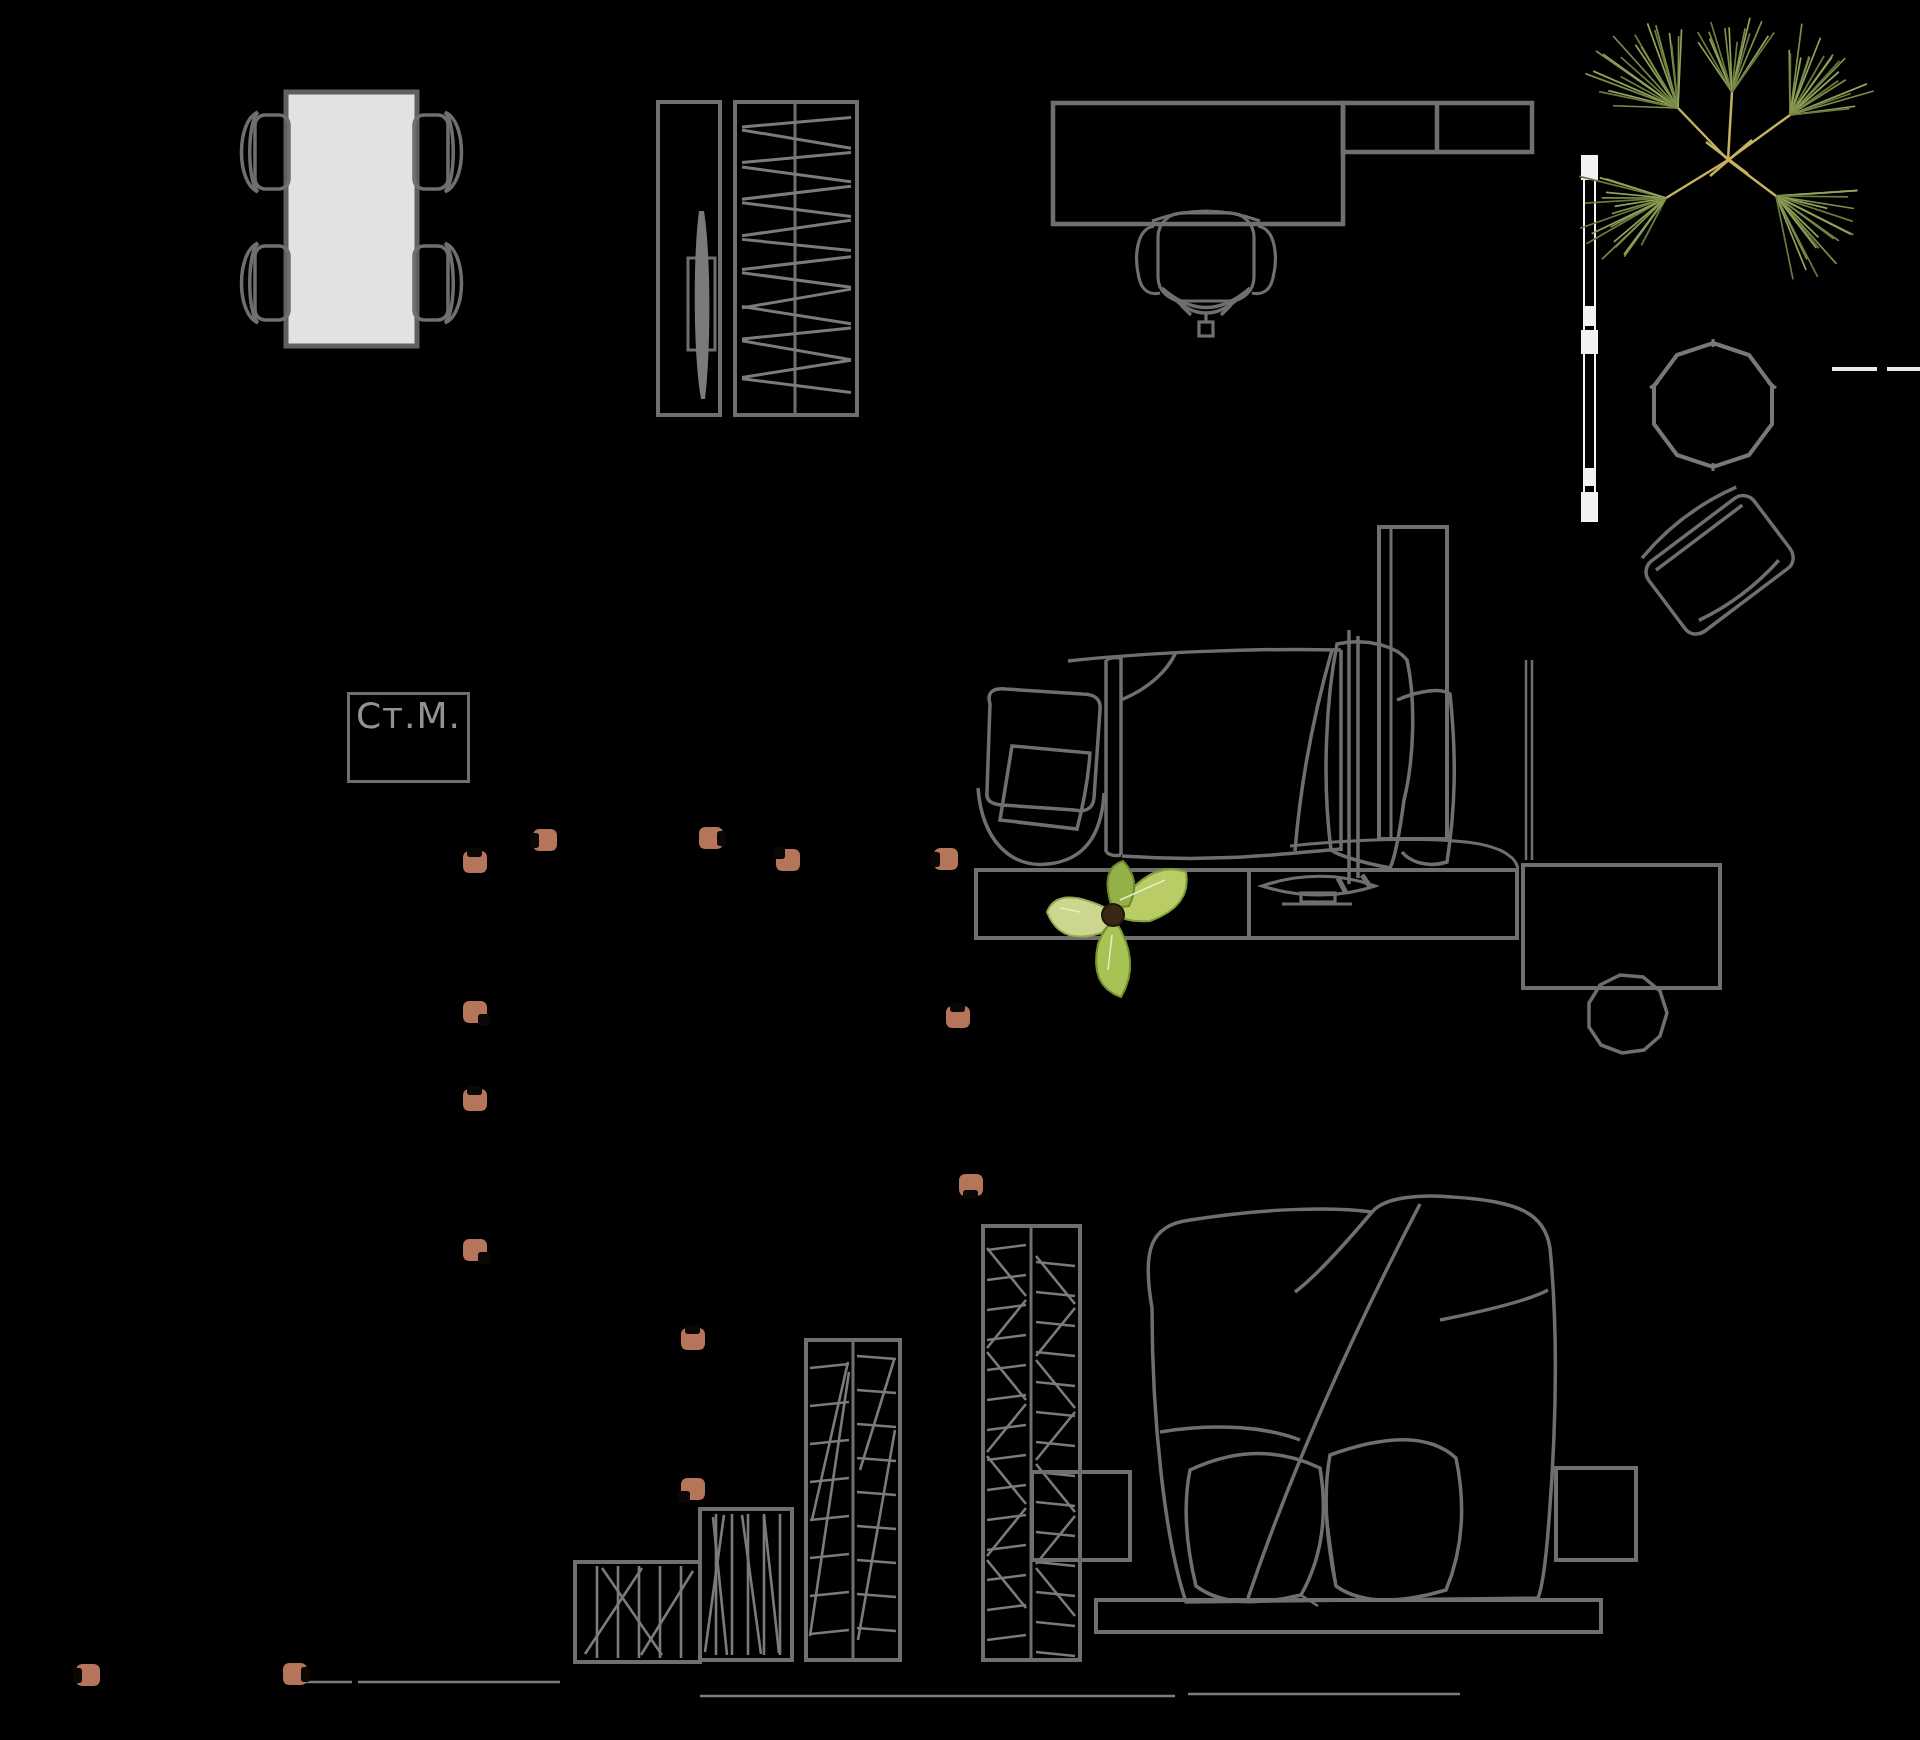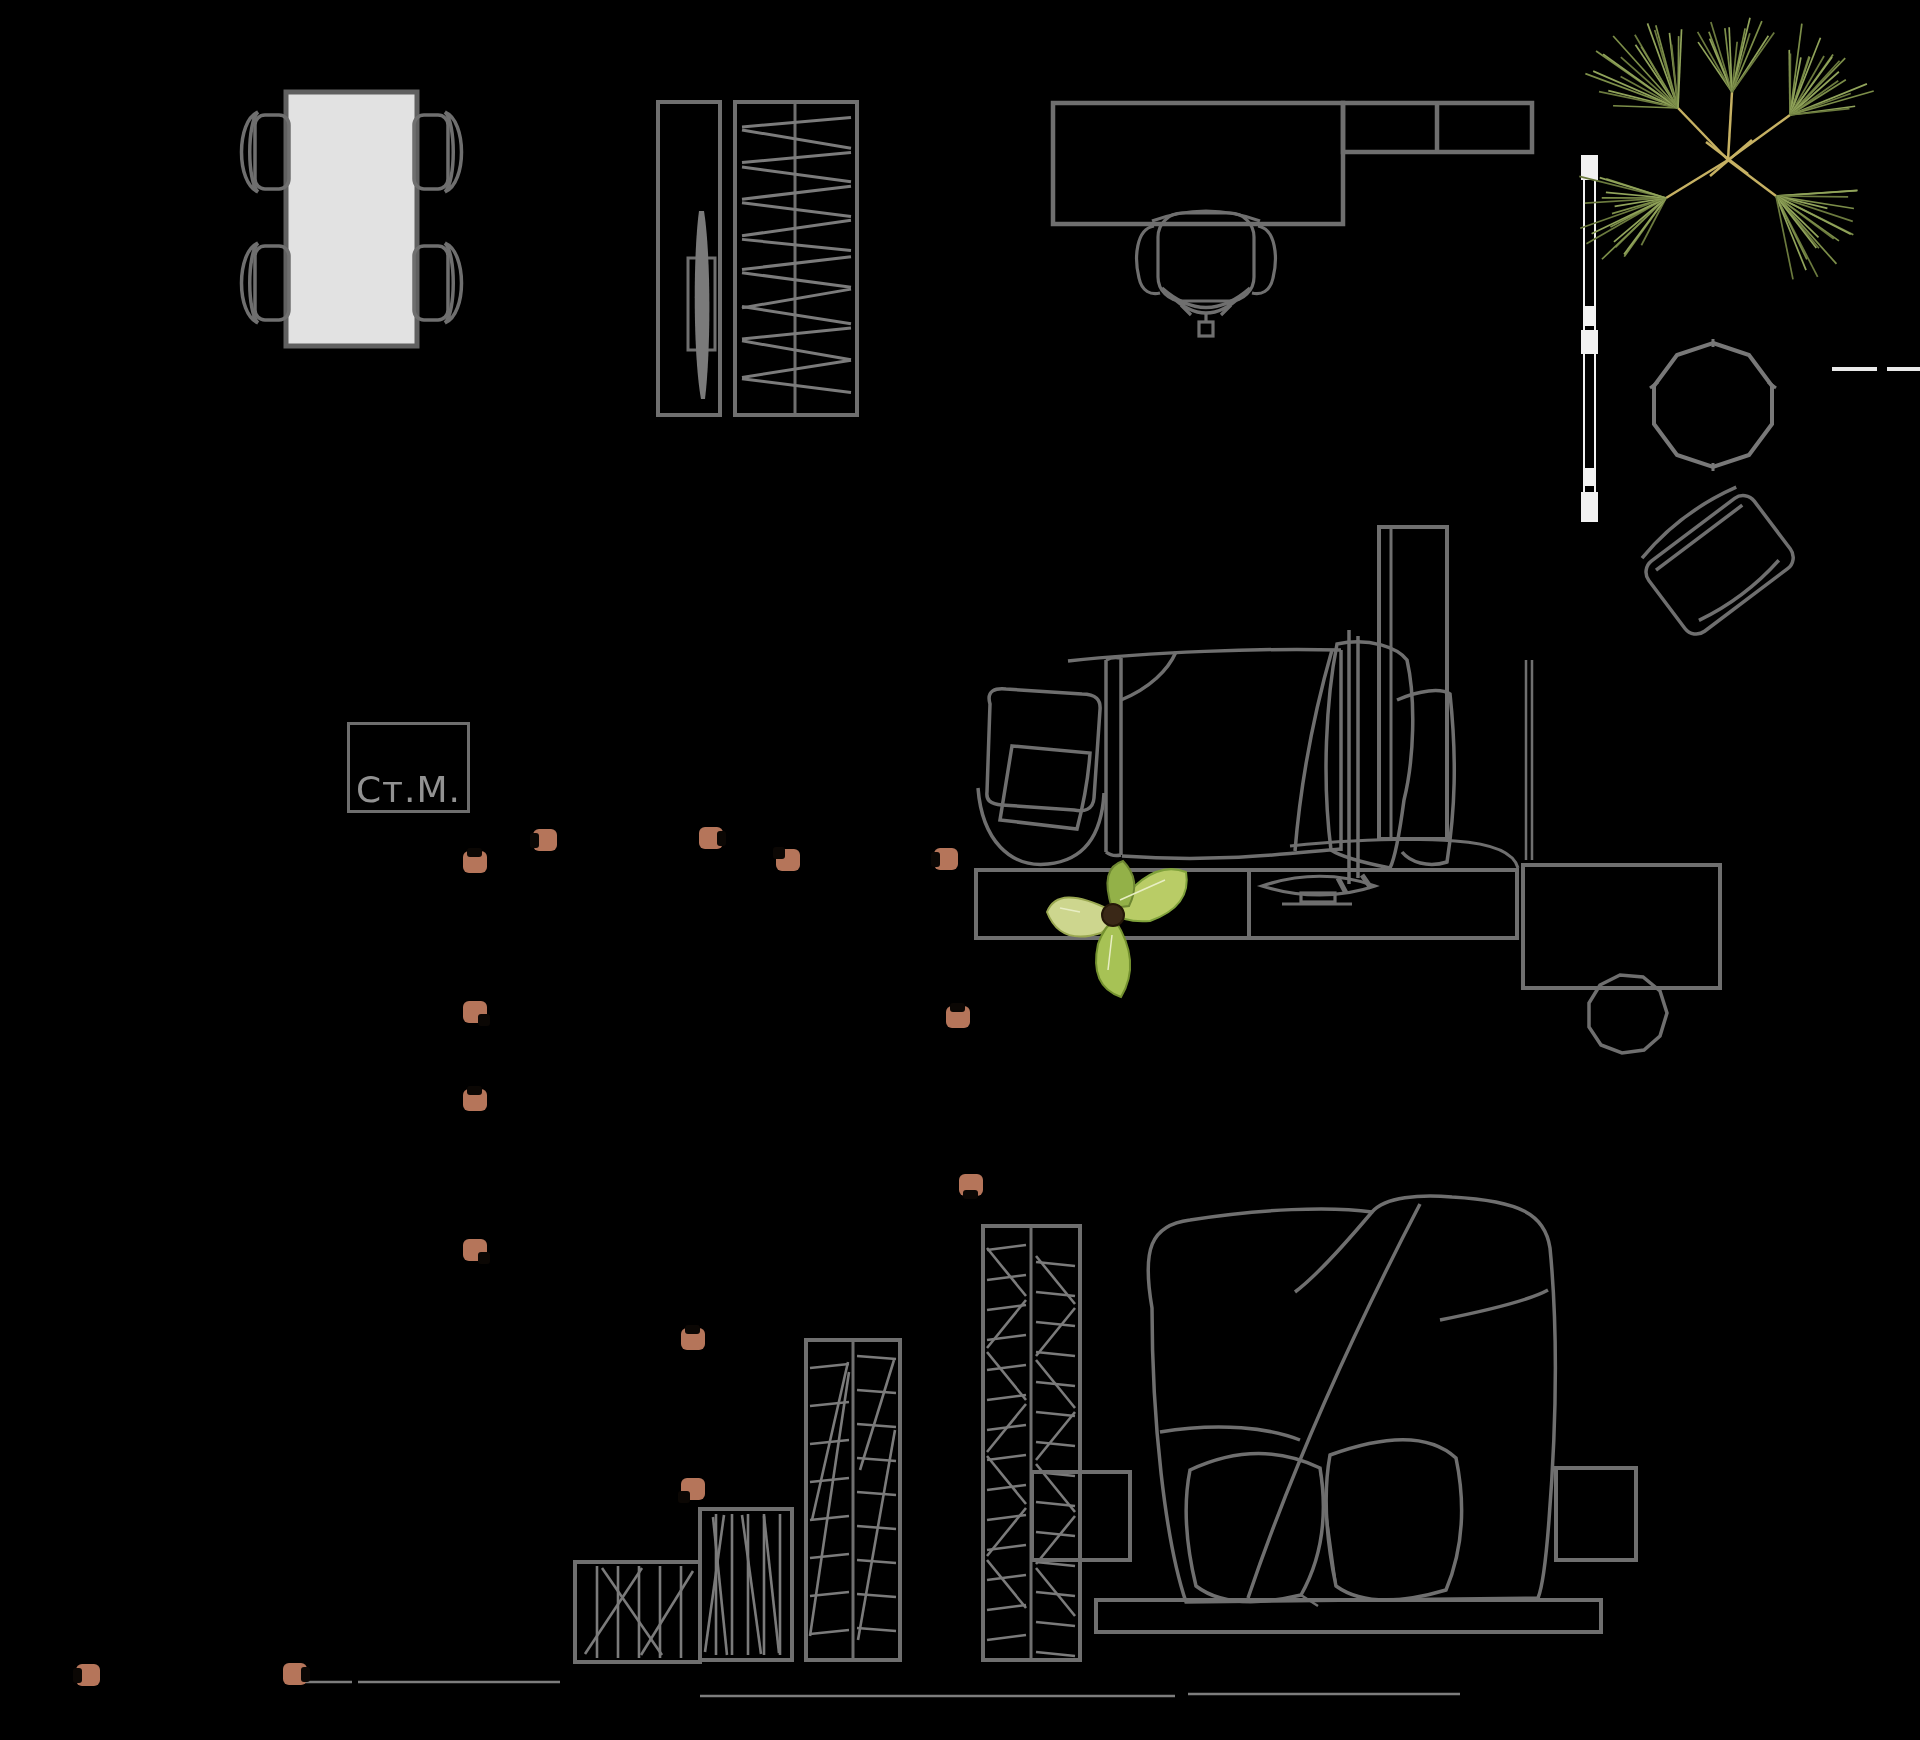--- a/index.html
+++ b/index.html
@@ -1,22 +1,22 @@
 <!DOCTYPE html>
 <html><head>
 <meta charset="utf-8">
 <style>
   html,body{margin:0;padding:0;background:#000;}
   .stage{position:relative;width:1920px;height:1740px;background:#000;overflow:hidden;
          font-family:"DejaVu Sans", sans-serif;}
   .stage svg{position:absolute;left:0;top:0;}
   
-  #label-box{position:absolute;left:347px;top:722px;width:123px;height:91px;
+  #label-box{position:absolute;left:347px;top:692px;width:123px;height:91px;
              border:3px solid #6e6e6e;box-sizing:border-box;display:flex;
-             align-items:flex-end;justify-content:center;}
+             align-items:flex-start;justify-content:center;}
   #label-box span{color:#929292;font-size:36px;letter-spacing:1px;}
   
   .socket{position:absolute;width:24px;height:22px;border-radius:6px;}
   .socket .notch{position:absolute;background:#0b0704;border-radius:3px;}
   .socket.n-top .notch{left:4px;top:-3px;width:15px;height:9px;}
   .socket.n-bottom .notch{left:4px;bottom:-3px;width:15px;height:9px;}
   .socket.n-left .notch{left:-3px;top:4px;width:9px;height:15px;}
   .socket.n-right .notch{right:-3px;top:4px;width:9px;height:15px;}
   .socket.n-topleft .notch{left:-3px;top:-2px;width:12px;height:12px;}
   .socket.n-bottomright .notch{right:-3px;bottom:-3px;width:12px;height:12px;}

